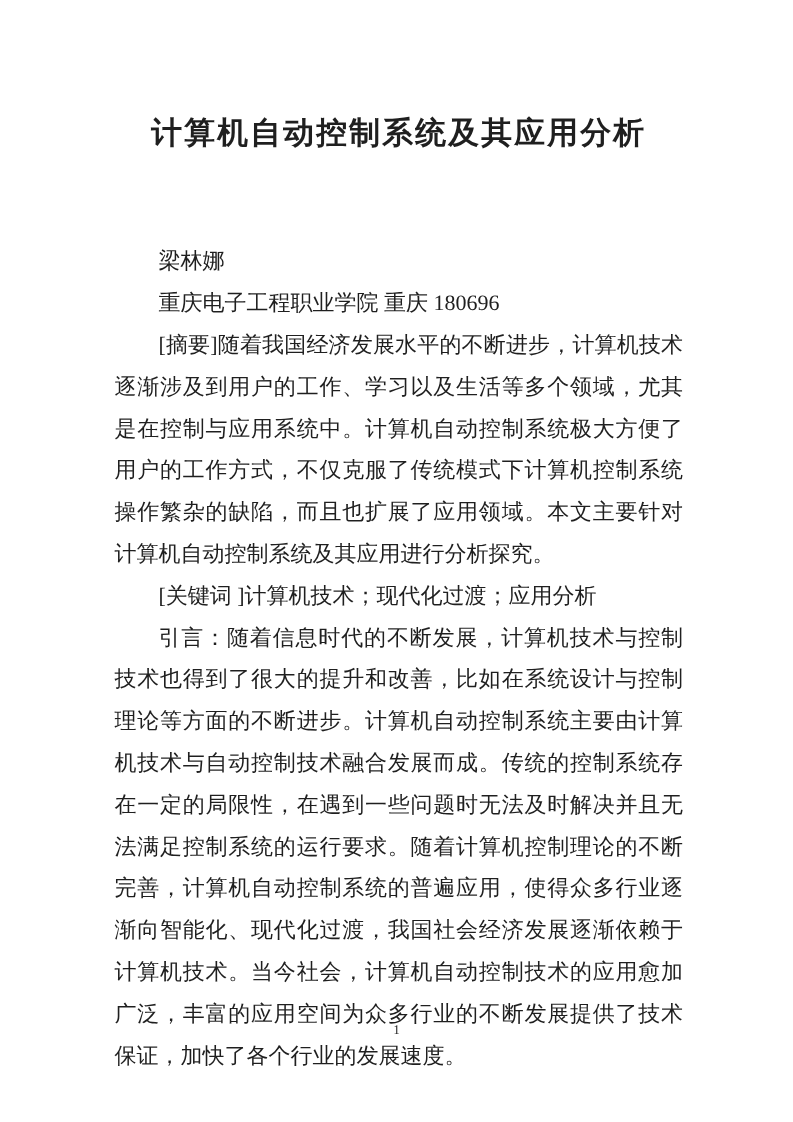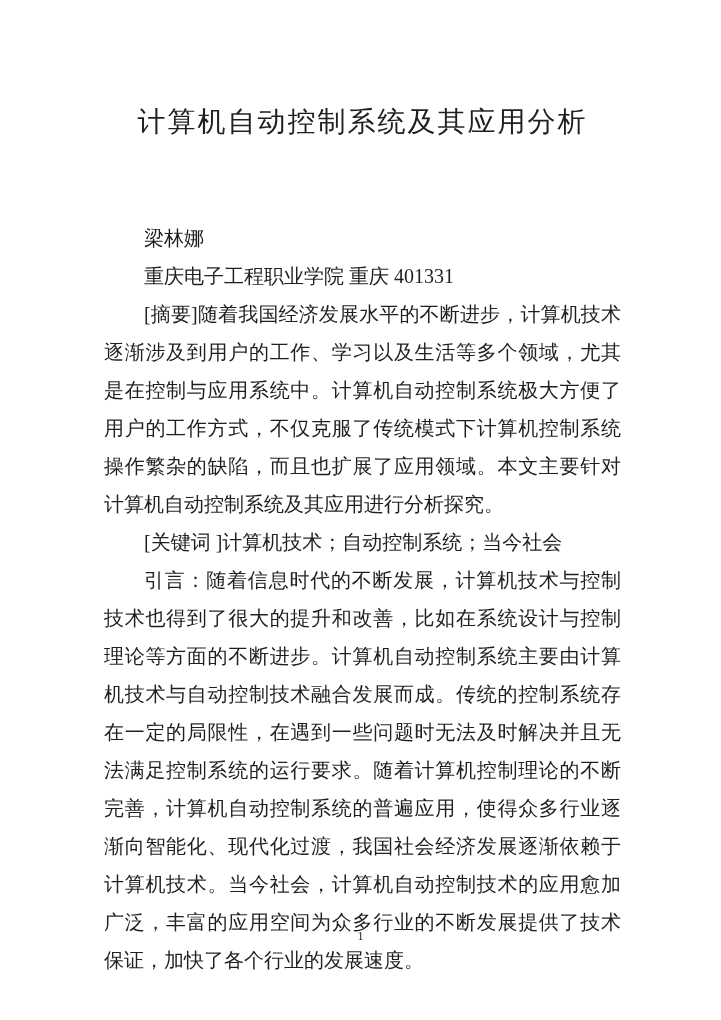--- a/index.html
+++ b/index.html
@@ -18,21 +18,21 @@
   }
   .content {
     position: absolute;
     left: 104px;
     top: 86px;
     width: 517px;
   }
   .doc-title {
     font-size: 28px;
     line-height: 34px;
-    font-weight: 400;
+    font-weight: 700;
     text-align: center;
     letter-spacing: 2px;
     white-space: nowrap;
   }
   .body-text {
     margin-top: 80px;
     font-size: 20px;
     line-height: 38px;
     text-align: justify;
     text-justify: inter-ideograph;
@@ -54,21 +54,21 @@
 </style>
 </head>
 <body>
 
 <div class="page">
   <div class="content">
     <h1 class="doc-title">计算机自动控制系统及其应用分析</h1>
 
     <div class="body-text">
       <p class="para">梁林娜</p>
-      <p class="para">重庆电子工程职业学院  重庆  401331</p>
+      <p class="para">重庆电子工程职业学院  重庆  180696</p>
       <p class="para">[摘要]随着我国经济发展水平的不断进步，计算机技术逐渐涉及到用户的工作、学习以及生活等多个领域，尤其是在控制与应用系统中。计算机自动控制系统极大方便了用户的工作方式，不仅克服了传统模式下计算机控制系统操作繁杂的缺陷，而且也扩展了应用领域。本文主要针对计算机自动控制系统及其应用进行分析探究。</p>
-      <p class="para">[关键词 ]计算机技术；自动控制系统；当今社会</p>
+      <p class="para">[关键词 ]计算机技术；现代化过渡；应用分析</p>
       <p class="para">引言：随着信息时代的不断发展，计算机技术与控制技术也得到了很大的提升和改善，比如在系统设计与控制理论等方面的不断进步。计算机自动控制系统主要由计算机技术与自动控制技术融合发展而成。传统的控制系统存在一定的局限性，在遇到一些问题时无法及时解决并且无法满足控制系统的运行要求。随着计算机控制理论的不断完善，计算机自动控制系统的普遍应用，使得众多行业逐渐向智能化、现代化过渡，我国社会经济发展逐渐依赖于计算机技术。当今社会，计算机自动控制技术的应用愈加广泛，丰富的应用空间为众多行业的不断发展提供了技术保证，加快了各个行业的发展速度。</p>
     </div>
   </div>
 
   <div class="page-footer">1</div>
 </div>
 
 </body></html>

